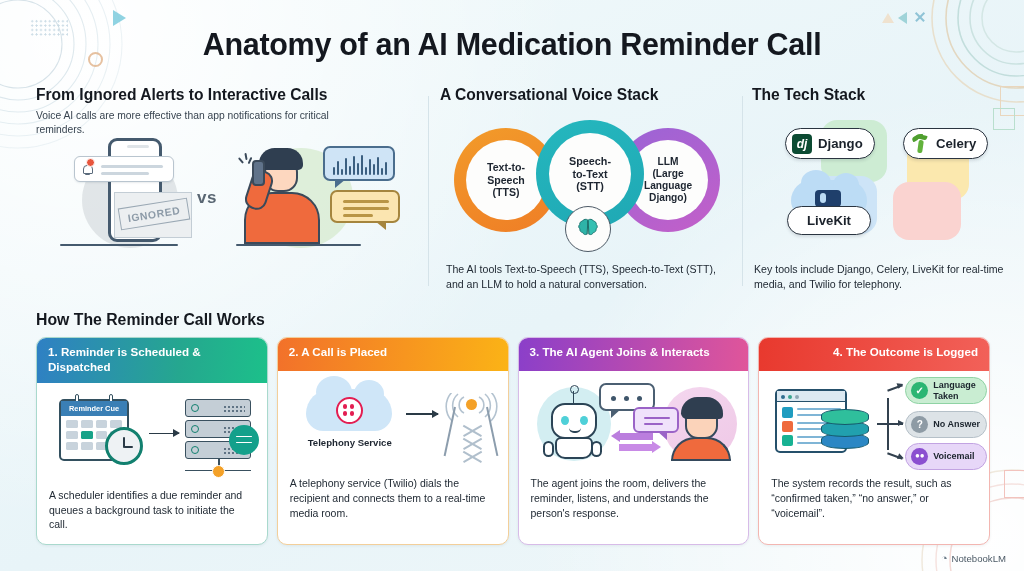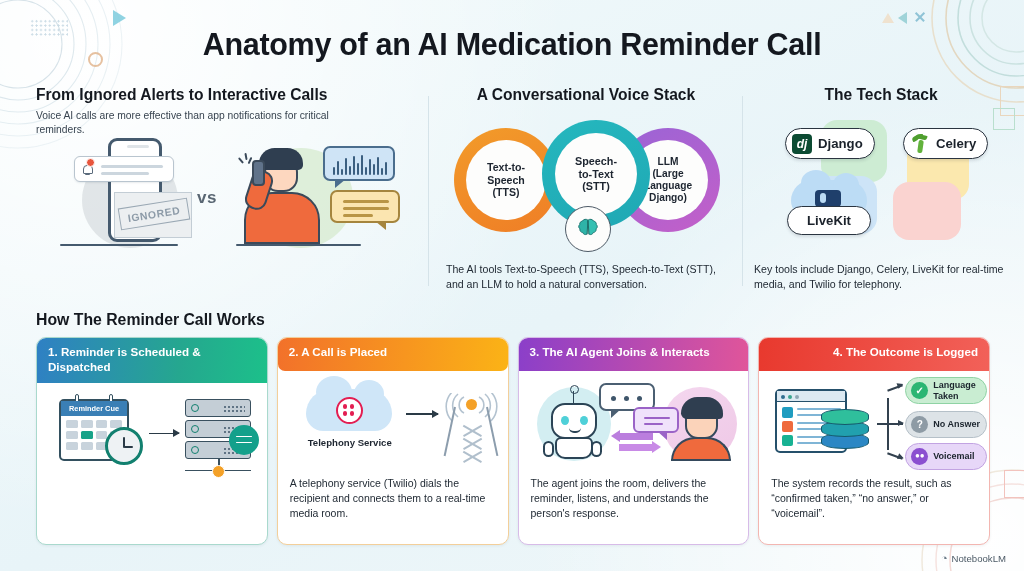--- a/index.html
+++ b/index.html
@@ -78,21 +78,21 @@
   .panel { position: absolute; top: 0; height: 215px; }
   .panel-1 { left: 36px;  width: 385px; }
   .panel-2 { left: 440px; width: 292px; }
   .panel-3 { left: 752px; width: 258px; }
   .divider { position: absolute; top: 10px; width: 1px; height: 190px; background: #d5e3e9; }
   .div-1 { left: 428px; }
   .div-2 { left: 742px; }
 
   .p-head { font-size: 15.6px; font-weight: bold; color: #14181f; }
   .panel-1 .p-head { text-align: left; }
-  .panel-2 .p-head, .panel-3 .p-head { text-align: center; }
+  .panel-2 .p-head, .panel-3 .p-head { }
   .p-sub {
     font-size: 10.3px; color: #384450; line-height: 1.4; margin-top: 5px; max-width: 305px;
   }
   .p-foot { font-size: 10.6px; color: #222b35; line-height: 1.45; }
   .panel-2 .p-foot { position: absolute; left: 6px; top: 176px; width: 282px; }
   .panel-3 .p-foot { position: absolute; left: 2px; top: 176px; width: 252px; }
 
   
   .illus1 { position: absolute; left: 0; top: 48px; width: 385px; height: 120px; }
   .phone-blob {
@@ -211,21 +211,21 @@
     display: flex; align-items: center; justify-content: center;
     text-align: center; font-weight: bold; color: #1d2530;
   }
   .ring-in {
     background: #fdfdfc; border-radius: 50%;
     display: flex; align-items: center; justify-content: center;
     text-align: center; line-height: 1.18;
   }
   .ring-tts { left: 6px;   top: 12px; width: 104px; height: 104px; background: linear-gradient(160deg,#f29b2a,#ef7e26); }
   .ring-tts .ring-in { width: 80px; height: 80px; font-size: 10.6px; }
-  .ring-stt { left: 94px;  top: 4px;  width: 108px; height: 108px; background: linear-gradient(160deg,#25b7be,#1fa8b4); z-index: 3; }
+  .ring-stt { left: 88px;  top: 4px;  width: 108px; height: 108px; background: linear-gradient(160deg,#25b7be,#1fa8b4); z-index: 3; }
   .ring-stt .ring-in { width: 82px; height: 82px; font-size: 10.8px; }
   .ring-llm { left: 168px; top: 12px; width: 104px; height: 104px; background: linear-gradient(150deg,#9a64d6,#c45fc8); }
   .ring-llm .ring-in { width: 80px; height: 80px; font-size: 10.2px; }
   .brain-badge {
     position: absolute; left: 117px; top: 90px; width: 46px; height: 46px;
     background: #fdfdfc; border: 1.7px solid #4d5a66; border-radius: 50%;
     display: flex; align-items: center; justify-content: center; z-index: 5;
     font-size: 22px; line-height: 1;
   }
 
@@ -310,21 +310,21 @@
     border: 1.4px solid #dfe7ec; overflow: hidden;
     display: flex; flex-direction: column;
     box-shadow: 0 1px 3px rgba(35,55,75,.07);
   }
   .card-head {
     padding: 7px 11px 8px; color: #fff;
     font-size: 11.6px; font-weight: bold; line-height: 1.28;
     min-height: 33px;
   }
   .c1 .card-head { background: linear-gradient(95deg,#2f80c4 0%, #25a78f 62%, #1cc08a 100%); }
-  .c2 .card-head { background: linear-gradient(95deg,#f2712a 0%, #fbb316 100%); border-radius: 7px; }
+  .c2 .card-head { background: linear-gradient(95deg,#f2712a 0%, #fbb316 100%); }
   .c3 .card-head { background: linear-gradient(95deg,#8b3fc9 0%, #e0559a 100%); }
   .c4 .card-head { background: linear-gradient(95deg,#e8392e 0%, #f26159 100%); text-align: right; }
   .c1 { border-color: #a9d9cd; }
   .c2 { border-color: #f3cf9a; }
   .c3 { border-color: #d7bbe8; }
   .c4 { border-color: #f3b6b1; }
   .card-art { height: 105px; position: relative; }
   .card-body { padding: 0 12px 11px; font-size: 10.5px; line-height: 1.42; color: #222b35; }
 
   
@@ -668,20 +668,21 @@
           </div>
         <div class="sync">
             <i></i>
             <i></i>
           </div>
         <div class="srv-leg"></div>
         <div class="srv-base"></div>
         <div class="srv-dot"></div>
       </div>
     </div>
+    <div class="card-body">A scheduler identifies a due reminder and queues a background task to initiate the call.</div>
   </div>
 
   <div class="card c2">
     <div class="card-head">2. A Call is Placed</div>
     <div class="card-art">
       <div class="tcloud"></div>
       <div class="tw-badge">
           <i></i>
           <i></i>
           <i></i>

